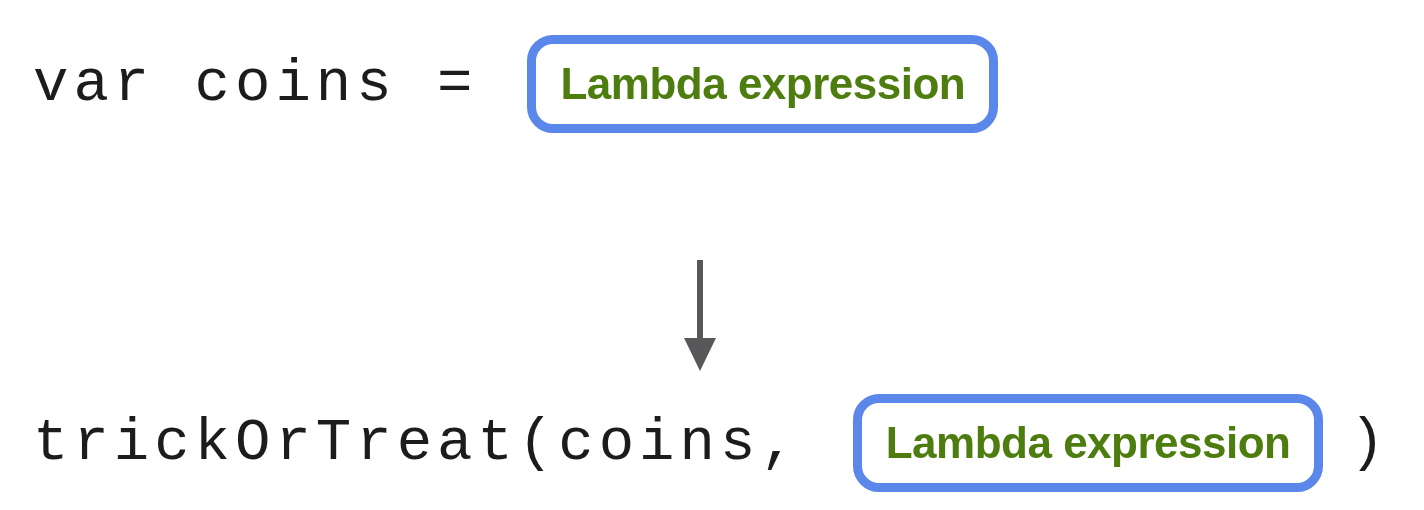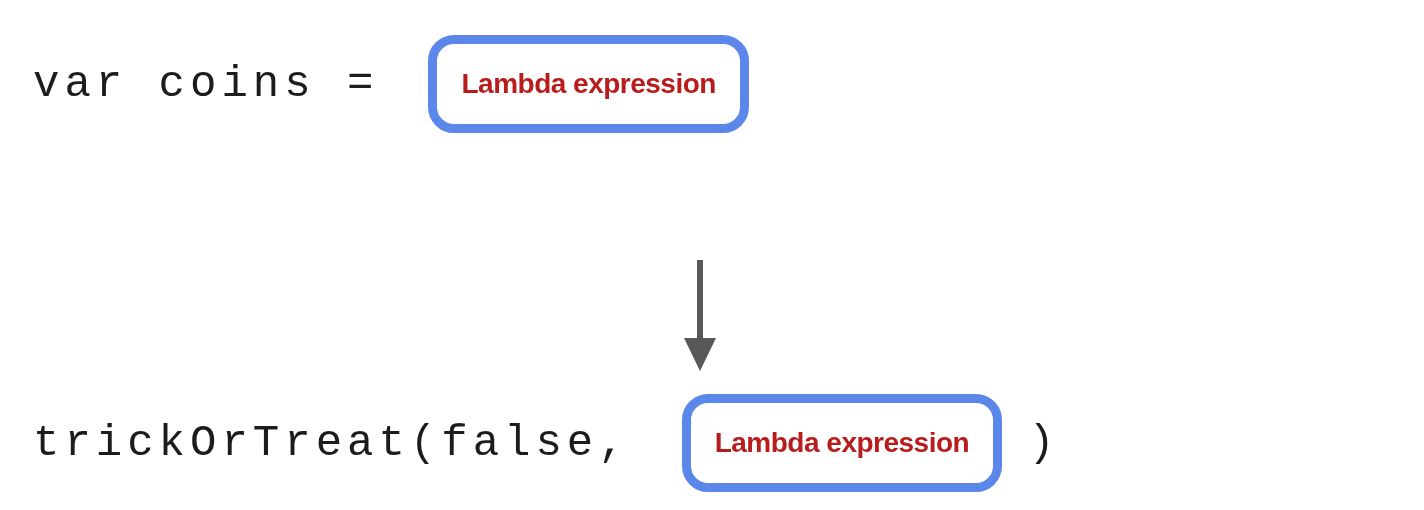--- a/index.html
+++ b/index.html
@@ -13,41 +13,41 @@
     font-family: "Liberation Sans", sans-serif;
   }
   .row {
     position: absolute;
     left: 33px;
     display: flex;
     align-items: center;
   }
   .code {
     font-family: "Liberation Mono", "DejaVu Sans Mono", monospace;
-    font-size: 44px;
+    font-size: 59px;
     font-weight: 400;
     letter-spacing: 5px;
     color: #1c1c1c;
     white-space: pre;
   }
   .lambda-box {
     display: inline-flex;
     align-items: center;
     justify-content: center;
     height: 98px;
     padding: 0 24px;
     border: 9px solid #5b87ea;
     border-radius: 26px;
     background: #ffffff;
   }
   .lambda-label {
     font-family: "Liberation Sans", sans-serif;
-    font-size: 28px;
+    font-size: 44px;
     font-weight: 700;
-    color: #b91c1c;
+    color: #4d7c0f;
     letter-spacing: -0.5px;
     white-space: nowrap;
   }
   #row-1 { top: 35px; height: 98px; }
   #row-1 .lambda-box { margin-left: 50px; }
   #row-2 { top: 170px; height: 70px; }
   #row-3 { top: 392px; height: 102px; }
   #row-3 .lambda-box { margin-left: 52px; margin-right: 26px; }
   .arrow-wrap {
     position: absolute;
@@ -71,20 +71,20 @@
 
 
   <div class="arrow-wrap">
     <svg width="40" height="112" viewBox="0 0 40 112" aria-hidden="true">
       <line x1="20" y1="0" x2="20" y2="80" stroke="#58585a" stroke-width="6"></line>
       <polygon points="4,78 36,78 20,111" fill="#58585a"></polygon>
     </svg>
   </div>
 
   <div class="row" id="row-3">
-    <span class="code">trickOrTreat(false,</span>
+    <span class="code">trickOrTreat(coins,</span>
     <span class="lambda-box">
       <span class="lambda-label">Lambda expression</span>
     </span>
     <span class="code">)</span>
   </div>
 
 </div>
 
 </body></html>

